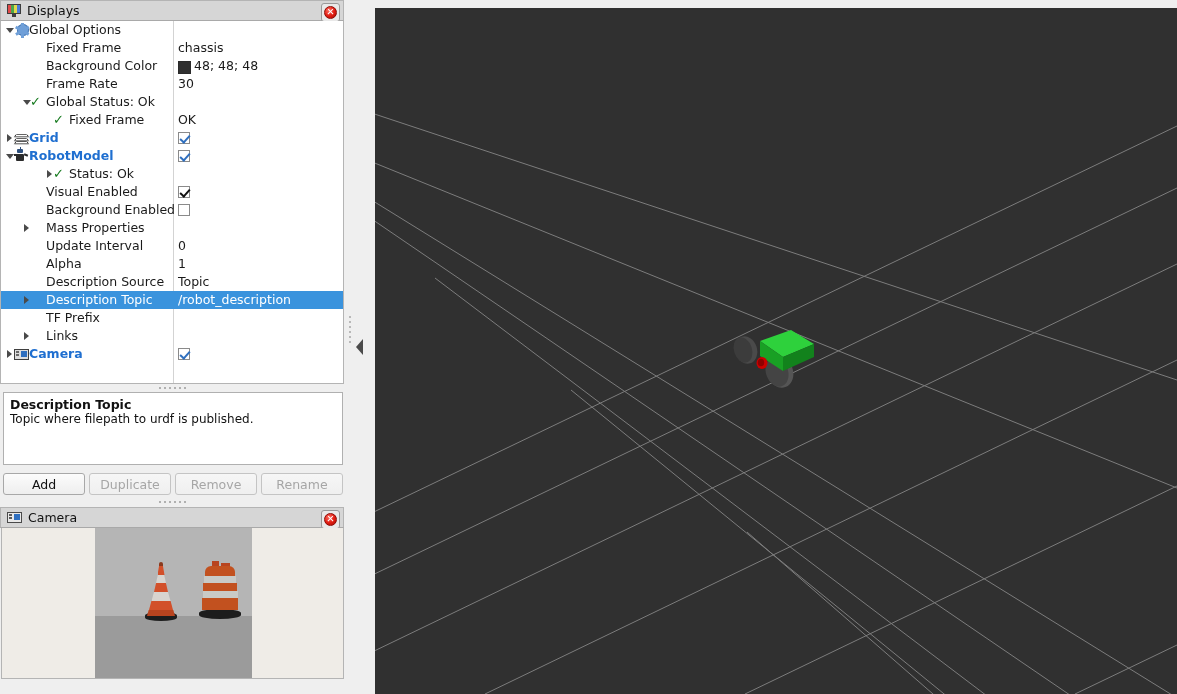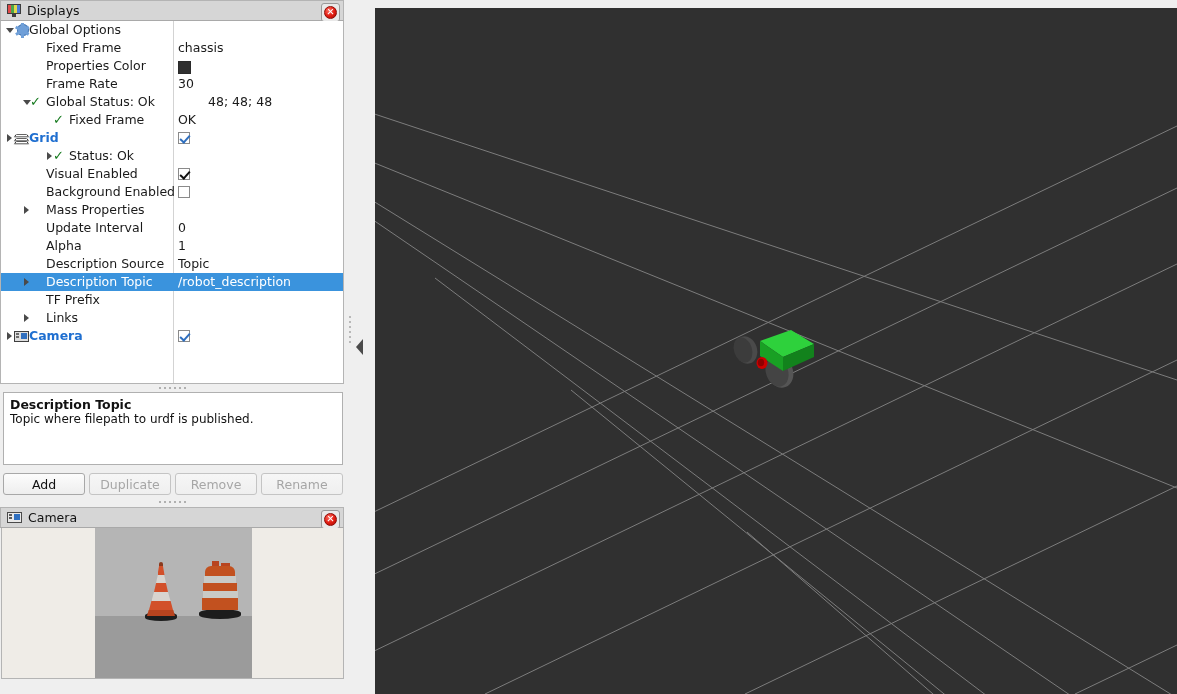--- a/index.html
+++ b/index.html
@@ -194,23 +194,23 @@
               <i class="b"></i>
               <i class="c"></i>
             </span>
             <span class="tlabel" style="left: 28px;">Global Options</span>
           </div>
           <div class="trow">
             <span class="tlabel" style="left: 45px;">Fixed Frame</span>
             <span class="tval">chassis</span>
           </div>
           <div class="trow">
-            <span class="tlabel" style="left: 45px;">Properties Color</span>
+            <span class="tlabel" style="left: 45px;">Background Color</span>
             <span class="swatch" style="background: rgb(48, 48, 48);"></span>
-            <span class="tval" style="left: 207px; margin-top: 36px;">48; 48; 48</span>
+            <span class="tval" style="left: 193px;">48; 48; 48</span>
           </div>
           <div class="trow">
             <span class="tlabel" style="left: 45px;">Frame Rate</span>
             <span class="tval">30</span>
           </div>
           <div class="trow">
             <span class="arrow down" style="left: 22px;">
               <i></i>
             </span>
             <span class="tick" style="left: 29px;">✓</span>
@@ -224,20 +224,34 @@
           <div class="trow">
             <span class="arrow right" style="left: 5px;">
               <i></i>
             </span>
             <span class="gridi" style="left: 13px;">
               <span class="d" style="top:1px"></span>
               <span class="d" style="top:5px"></span>
               <span class="d" style="top:8px"></span>
             </span>
             <span class="tlabel blue" style="left: 28px;">Grid</span>
+            <span class="chk on"></span>
+          </div>
+          <div class="trow">
+            <span class="arrow down" style="left: 5px;">
+              <i></i>
+            </span>
+            <span class="roboti" style="left: 13px;">
+              <span class="hl"></span>
+              <span class="h"></span>
+              <span class="b"></span>
+              <span class="a"></span>
+              <span class="a2"></span>
+            </span>
+            <span class="tlabel blue" style="left: 28px;">RobotModel</span>
             <span class="chk on"></span>
           </div>
           <div class="trow">
             <span class="arrow right" style="left: 45px;">
               <i></i>
             </span>
             <span class="tick" style="left: 52px;">✓</span>
             <span class="tlabel" style="left: 68px;">Status: Ok</span>
           </div>
           <div class="trow">

